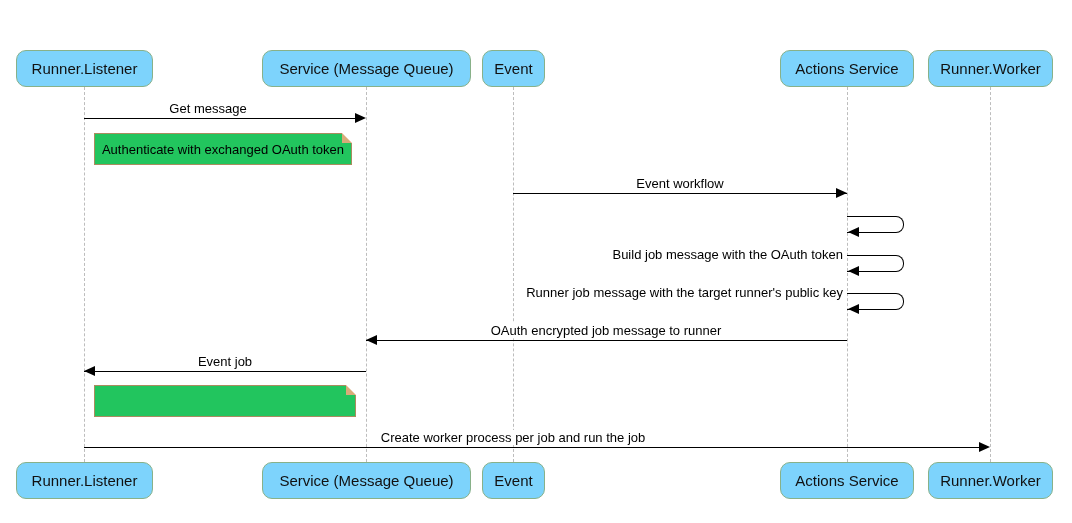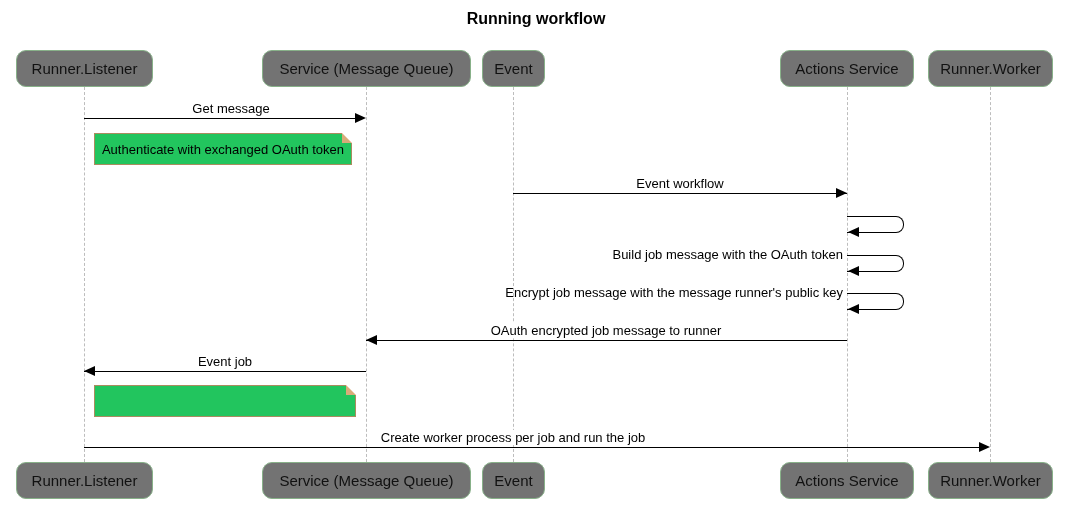--- a/index.html
+++ b/index.html
@@ -15,21 +15,21 @@
   .title {
     position: absolute;
     left: 0; top: 10px; width: 1072px;
     text-align: center;
     font-size: 16px;
     font-weight: bold;
   }
   .actor {
     position: absolute;
     height: 37px;
-    background: #737373;
+    background: #7dd3fc;
     border: 1px solid #88b189;
     border-radius: 10px;
     display: flex;
     align-items: center;
     justify-content: center;
     font-size: 15px;
     color: #111111;
     box-sizing: border-box;
     white-space: nowrap;
   }
@@ -98,55 +98,54 @@
     width: 0; height: 0;
     border-top: 10px solid #ffffff;
     border-left: 10px solid #d9ab79;
   }
 </style>
 </head>
 <body>
 
 <div id="canvas">
 
-  <div class="title">Running workflow</div>
 
   <div class="lifeline" style="left:84px;  top:87px; height:375px;"></div>
   <div class="lifeline" style="left:366px; top:87px; height:375px;"></div>
   <div class="lifeline" style="left:513px; top:87px; height:375px;"></div>
   <div class="lifeline" style="left:847px; top:87px; height:375px;"></div>
   <div class="lifeline" style="left:990px; top:87px; height:375px;"></div>
 
   <div class="actor" style="left:16px;  top:50px; width:137px;">Runner.Listener</div>
   <div class="actor" style="left:262px; top:50px; width:209px;">Service (Message Queue)</div>
   <div class="actor" style="left:482px; top:50px; width:63px;">Event</div>
   <div class="actor" style="left:780px; top:50px; width:134px;">Actions Service</div>
   <div class="actor" style="left:928px; top:50px; width:125px;">Runner.Worker</div>
 
-  <div class="msg-label" style="left:231px; top:101px;">Get message</div>
+  <div class="msg-label" style="left:208px; top:101px;">Get message</div>
   <div class="msg-line" style="left:84px; top:118px; width:272px;"></div>
   <div class="arrow-right" style="left:355px; top:113px;"></div>
 
   <div class="note" style="left:94px; top:133px; width:258px;">
     <span class="fold"></span>
     <span>Authenticate with exchanged OAuth token</span>
   </div>
 
   <div class="msg-label" style="left:680px; top:176px;">Event workflow</div>
   <div class="msg-line" style="left:513px; top:193px; width:334px;"></div>
   <div class="arrow-right" style="left:836px; top:188px;"></div>
 
   <div class="self-loop" style="left:847px; top:216px; width:57px; height:17px;"></div>
   <div class="arrow-left" style="left:848px; top:227px;"></div>
 
   <div class="self-label" style="right:229px; top:247px;">Build job message with the OAuth token</div>
   <div class="self-loop" style="left:847px; top:255px; width:57px; height:17px;"></div>
   <div class="arrow-left" style="left:848px; top:266px;"></div>
 
-  <div class="self-label" style="right:229px; top:285px;">Encrypt job message with the message runner's public key</div>
+  <div class="self-label" style="right:229px; top:285px;">Runner job message with the target runner's public key</div>
   <div class="self-loop" style="left:847px; top:293px; width:57px; height:17px;"></div>
   <div class="arrow-left" style="left:848px; top:304px;"></div>
 
   <div class="msg-label" style="left:606px; top:323px;">OAuth encrypted job message to runner</div>
   <div class="msg-line" style="left:366px; top:340px; width:481px;"></div>
   <div class="arrow-left" style="left:366px; top:335px;"></div>
 
   <div class="msg-label" style="left:225px; top:354px;">Event job</div>
   <div class="msg-line" style="left:84px; top:371px; width:282px;"></div>
   <div class="arrow-left" style="left:84px; top:366px;"></div>

